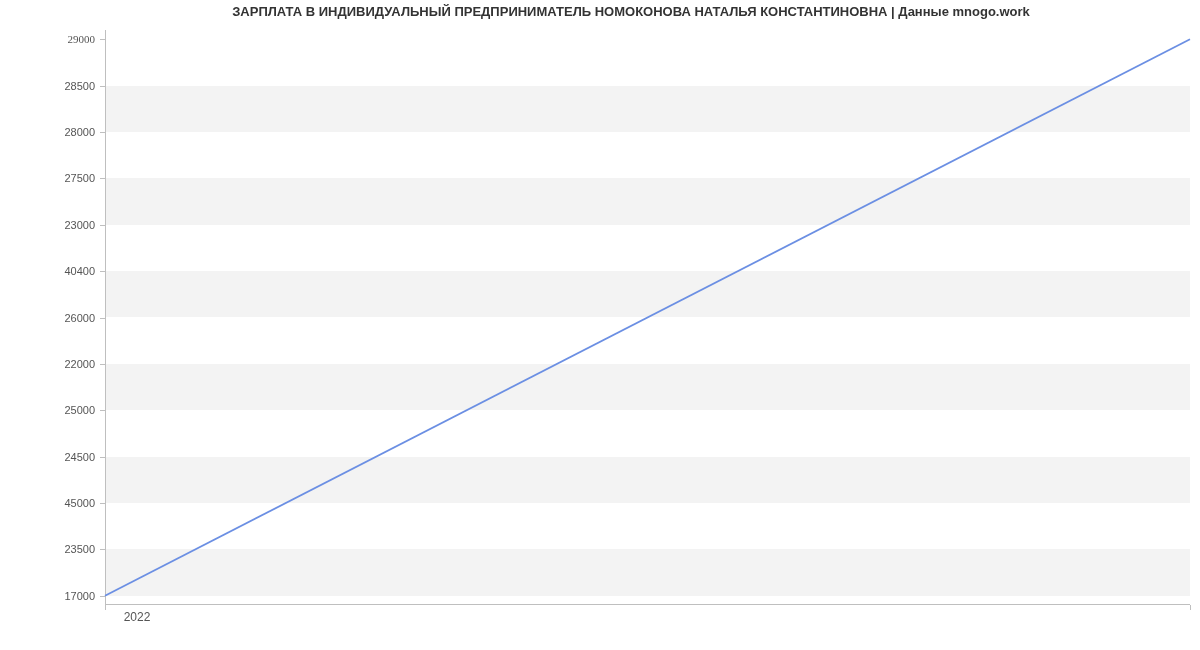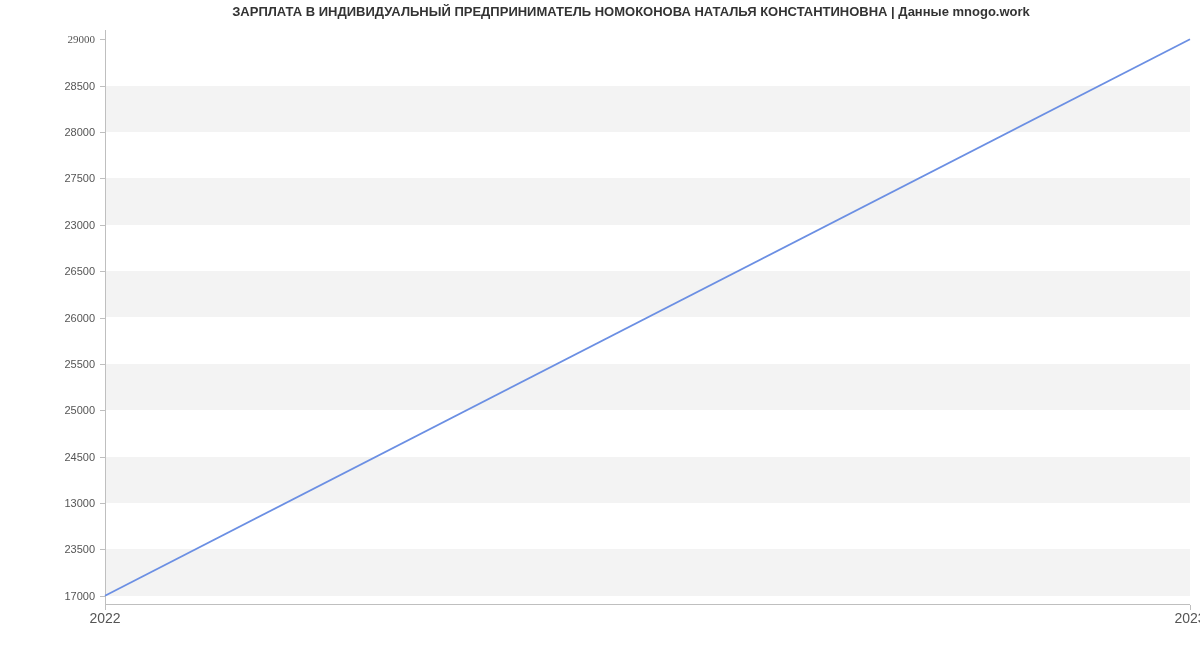--- a/index.html
+++ b/index.html
@@ -75,23 +75,24 @@
   .y-tick-mark {
     position: absolute;
     left: -5px;
     width: 5px;
     height: 0;
     border-top: 1px solid #bfbfbf;
   }
   .x-tick {
     position: absolute;
     top: 580px;
-    font-size: 14px;
+    font-size: 12px;
     color: #555555;
     transform: translateX(-50%);
+    margin-left: 32px;
   }
   .x-tick-mark {
     position: absolute;
     top: 575px;
     width: 0;
     height: 5px;
     border-left: 1px solid #bfbfbf;
   }
   svg.line-layer {
     position: absolute;
@@ -123,31 +124,31 @@
 
       <div class="axis-line-left"></div>
       <div class="axis-line-bottom"></div>
       <svg class="line-layer" viewBox="0 0 1085 575" preserveAspectRatio="none">
         <path class="series-line" d="M0 565.7258064516129 L1085 9.274193548387075" stroke="#6b8fe3"></path>
       </svg>
     <div class="y-tick" style="position: absolute; left: -95px; right: auto; width: 85px; top: 565.726px;">17000</div>
         <div class="y-tick-mark" style="top: 565.726px;"></div>
         <div class="y-tick" style="position: absolute; left: -95px; right: auto; width: 85px; top: 519.355px;">23500</div>
         <div class="y-tick-mark" style="top: 519.355px;"></div>
-        <div class="y-tick" style="position: absolute; left: -95px; right: auto; width: 85px; top: 472.984px;">13000</div>
+        <div class="y-tick" style="position: absolute; left: -95px; right: auto; width: 85px; top: 472.984px;">45000</div>
         <div class="y-tick-mark" style="top: 472.984px;"></div>
         <div class="y-tick" style="position: absolute; left: -95px; right: auto; width: 85px; top: 426.613px;">24500</div>
         <div class="y-tick-mark" style="top: 426.613px;"></div>
         <div class="y-tick" style="position: absolute; left: -95px; right: auto; width: 85px; top: 380.242px;">25000</div>
         <div class="y-tick-mark" style="top: 380.242px;"></div>
-        <div class="y-tick" style="position: absolute; left: -95px; right: auto; width: 85px; top: 333.871px;">25500</div>
+        <div class="y-tick" style="position: absolute; left: -95px; right: auto; width: 85px; top: 333.871px;">22000</div>
         <div class="y-tick-mark" style="top: 333.871px;"></div>
         <div class="y-tick" style="position: absolute; left: -95px; right: auto; width: 85px; top: 287.5px;">26000</div>
         <div class="y-tick-mark" style="top: 287.5px;"></div>
-        <div class="y-tick" style="position: absolute; left: -95px; right: auto; width: 85px; top: 241.129px;">26500</div>
+        <div class="y-tick" style="position: absolute; left: -95px; right: auto; width: 85px; top: 241.129px;">40400</div>
         <div class="y-tick-mark" style="top: 241.129px;"></div>
         <div class="y-tick" style="position: absolute; left: -95px; right: auto; width: 85px; top: 194.758px;">23000</div>
         <div class="y-tick-mark" style="top: 194.758px;"></div>
         <div class="y-tick" style="position: absolute; left: -95px; right: auto; width: 85px; top: 148.387px;">27500</div>
         <div class="y-tick-mark" style="top: 148.387px;"></div>
         <div class="y-tick" style="position: absolute; left: -95px; right: auto; width: 85px; top: 102.016px;">28000</div>
         <div class="y-tick-mark" style="top: 102.016px;"></div>
         <div class="y-tick" style="position: absolute; left: -95px; right: auto; width: 85px; top: 55.6452px;">28500</div>
         <div class="y-tick-mark" style="top: 55.6452px;"></div>
         <div class="y-tick" style="position: absolute; left: -95px; right: auto; width: 85px; top: 9.27419px; font-family: Liberation Serif, serif;">29000</div>

